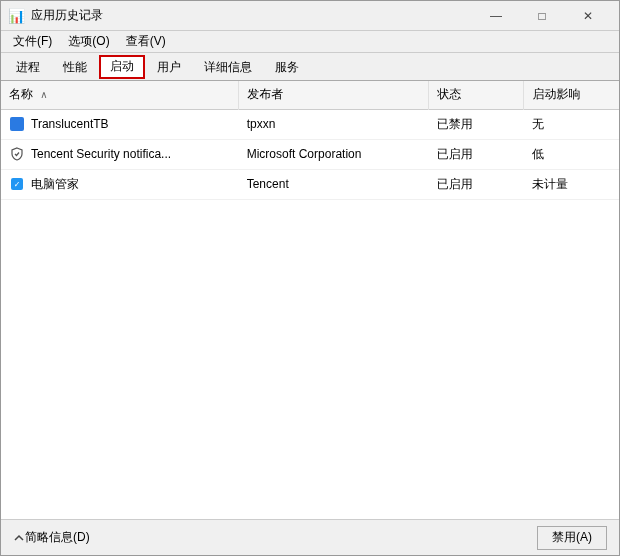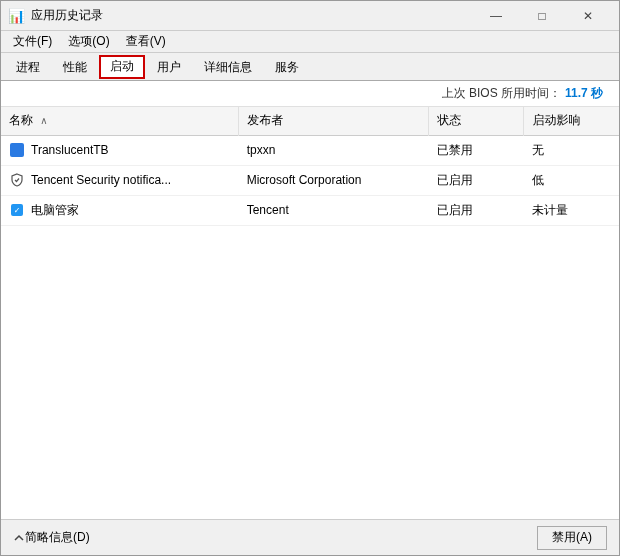--- a/index.html
+++ b/index.html
@@ -280,24 +280,20 @@
     <div class="tab">进程</div>
     <div class="tab">性能</div>
     <div class="tab highlighted">启动</div>
     <div class="tab">用户</div>
     <div class="tab">详细信息</div>
     <div class="tab">服务</div>
   </div>
 
   <div class="content">
 
-    <div class="bios-bar">
-      <span>上次 BIOS 所用时间：</span>
-      <span class="bios-time">11.7 秒</span>
-    </div>
 
     <div class="table-area">
       <table>
         <thead>
           <tr class="col-header-row">
             <th class="col-name">
               <span>名称</span>
               <span class="sort-arrow">∧</span>
             </th>
             <th class="col-publisher">发布者</th>

